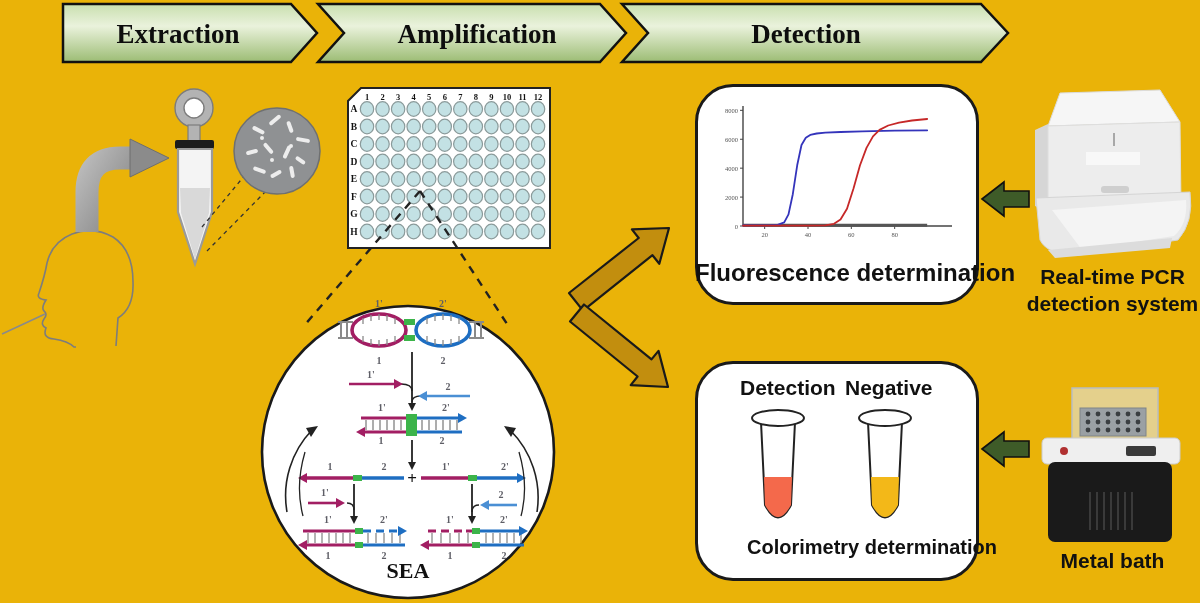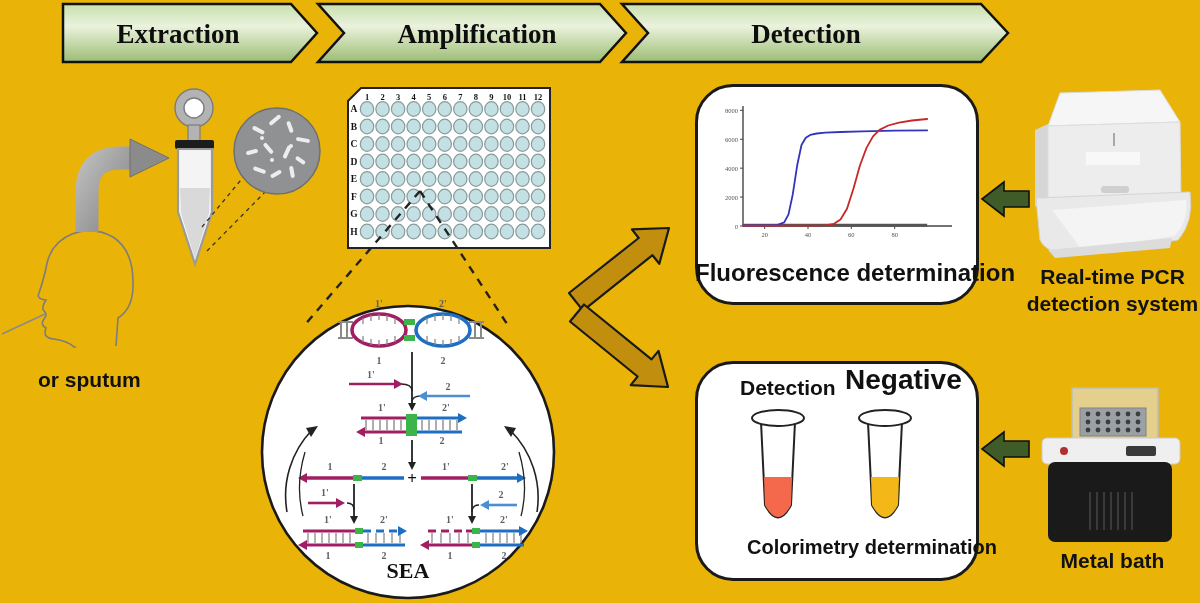--- a/index.html
+++ b/index.html
@@ -508,27 +508,26 @@
         <line x1="1104" y1="492" x2="1104" y2="530"></line>
           <line x1="1111" y1="492" x2="1111" y2="530"></line>
         <line x1="1118" y1="492" x2="1118" y2="530"></line>
           <line x1="1125" y1="492" x2="1125" y2="530"></line>
         <line x1="1132" y1="492" x2="1132" y2="530"></line>
       </g>
     </g>
   </svg>
 
   <div class="overlay-label" style="left:38px;top:366px;font-size:21px;line-height:27px;">
-    <div>or sputum</div>
   </div>
 
   <div class="overlay-label centered" style="left:695px;top:259px;width:278px;font-size:24px;">Fluorescence determination</div>
 
   <div class="overlay-label centered" style="left:740px;top:376px;width:80px;font-size:21px;">Detection</div>
-  <div class="overlay-label centered" style="left:845px;top:364px;width:80px;font-size:28px;">Negative</div>
+  <div class="overlay-label centered" style="left:845px;top:376px;width:80px;font-size:21px;">Negative</div>
   <div class="overlay-label centered" style="left:733px;top:536px;width:278px;font-size:20px;">Colorimetry determination</div>
 
   <div class="overlay-label centered" style="left:1020px;top:263px;width:185px;font-size:21px;line-height:27px;">
     <div>Real-time PCR</div>
     <div>detection system</div>
   </div>
 
   <div class="overlay-label centered" style="left:1030px;top:549px;width:165px;font-size:21px;">Metal bath</div>
 </div>
 

